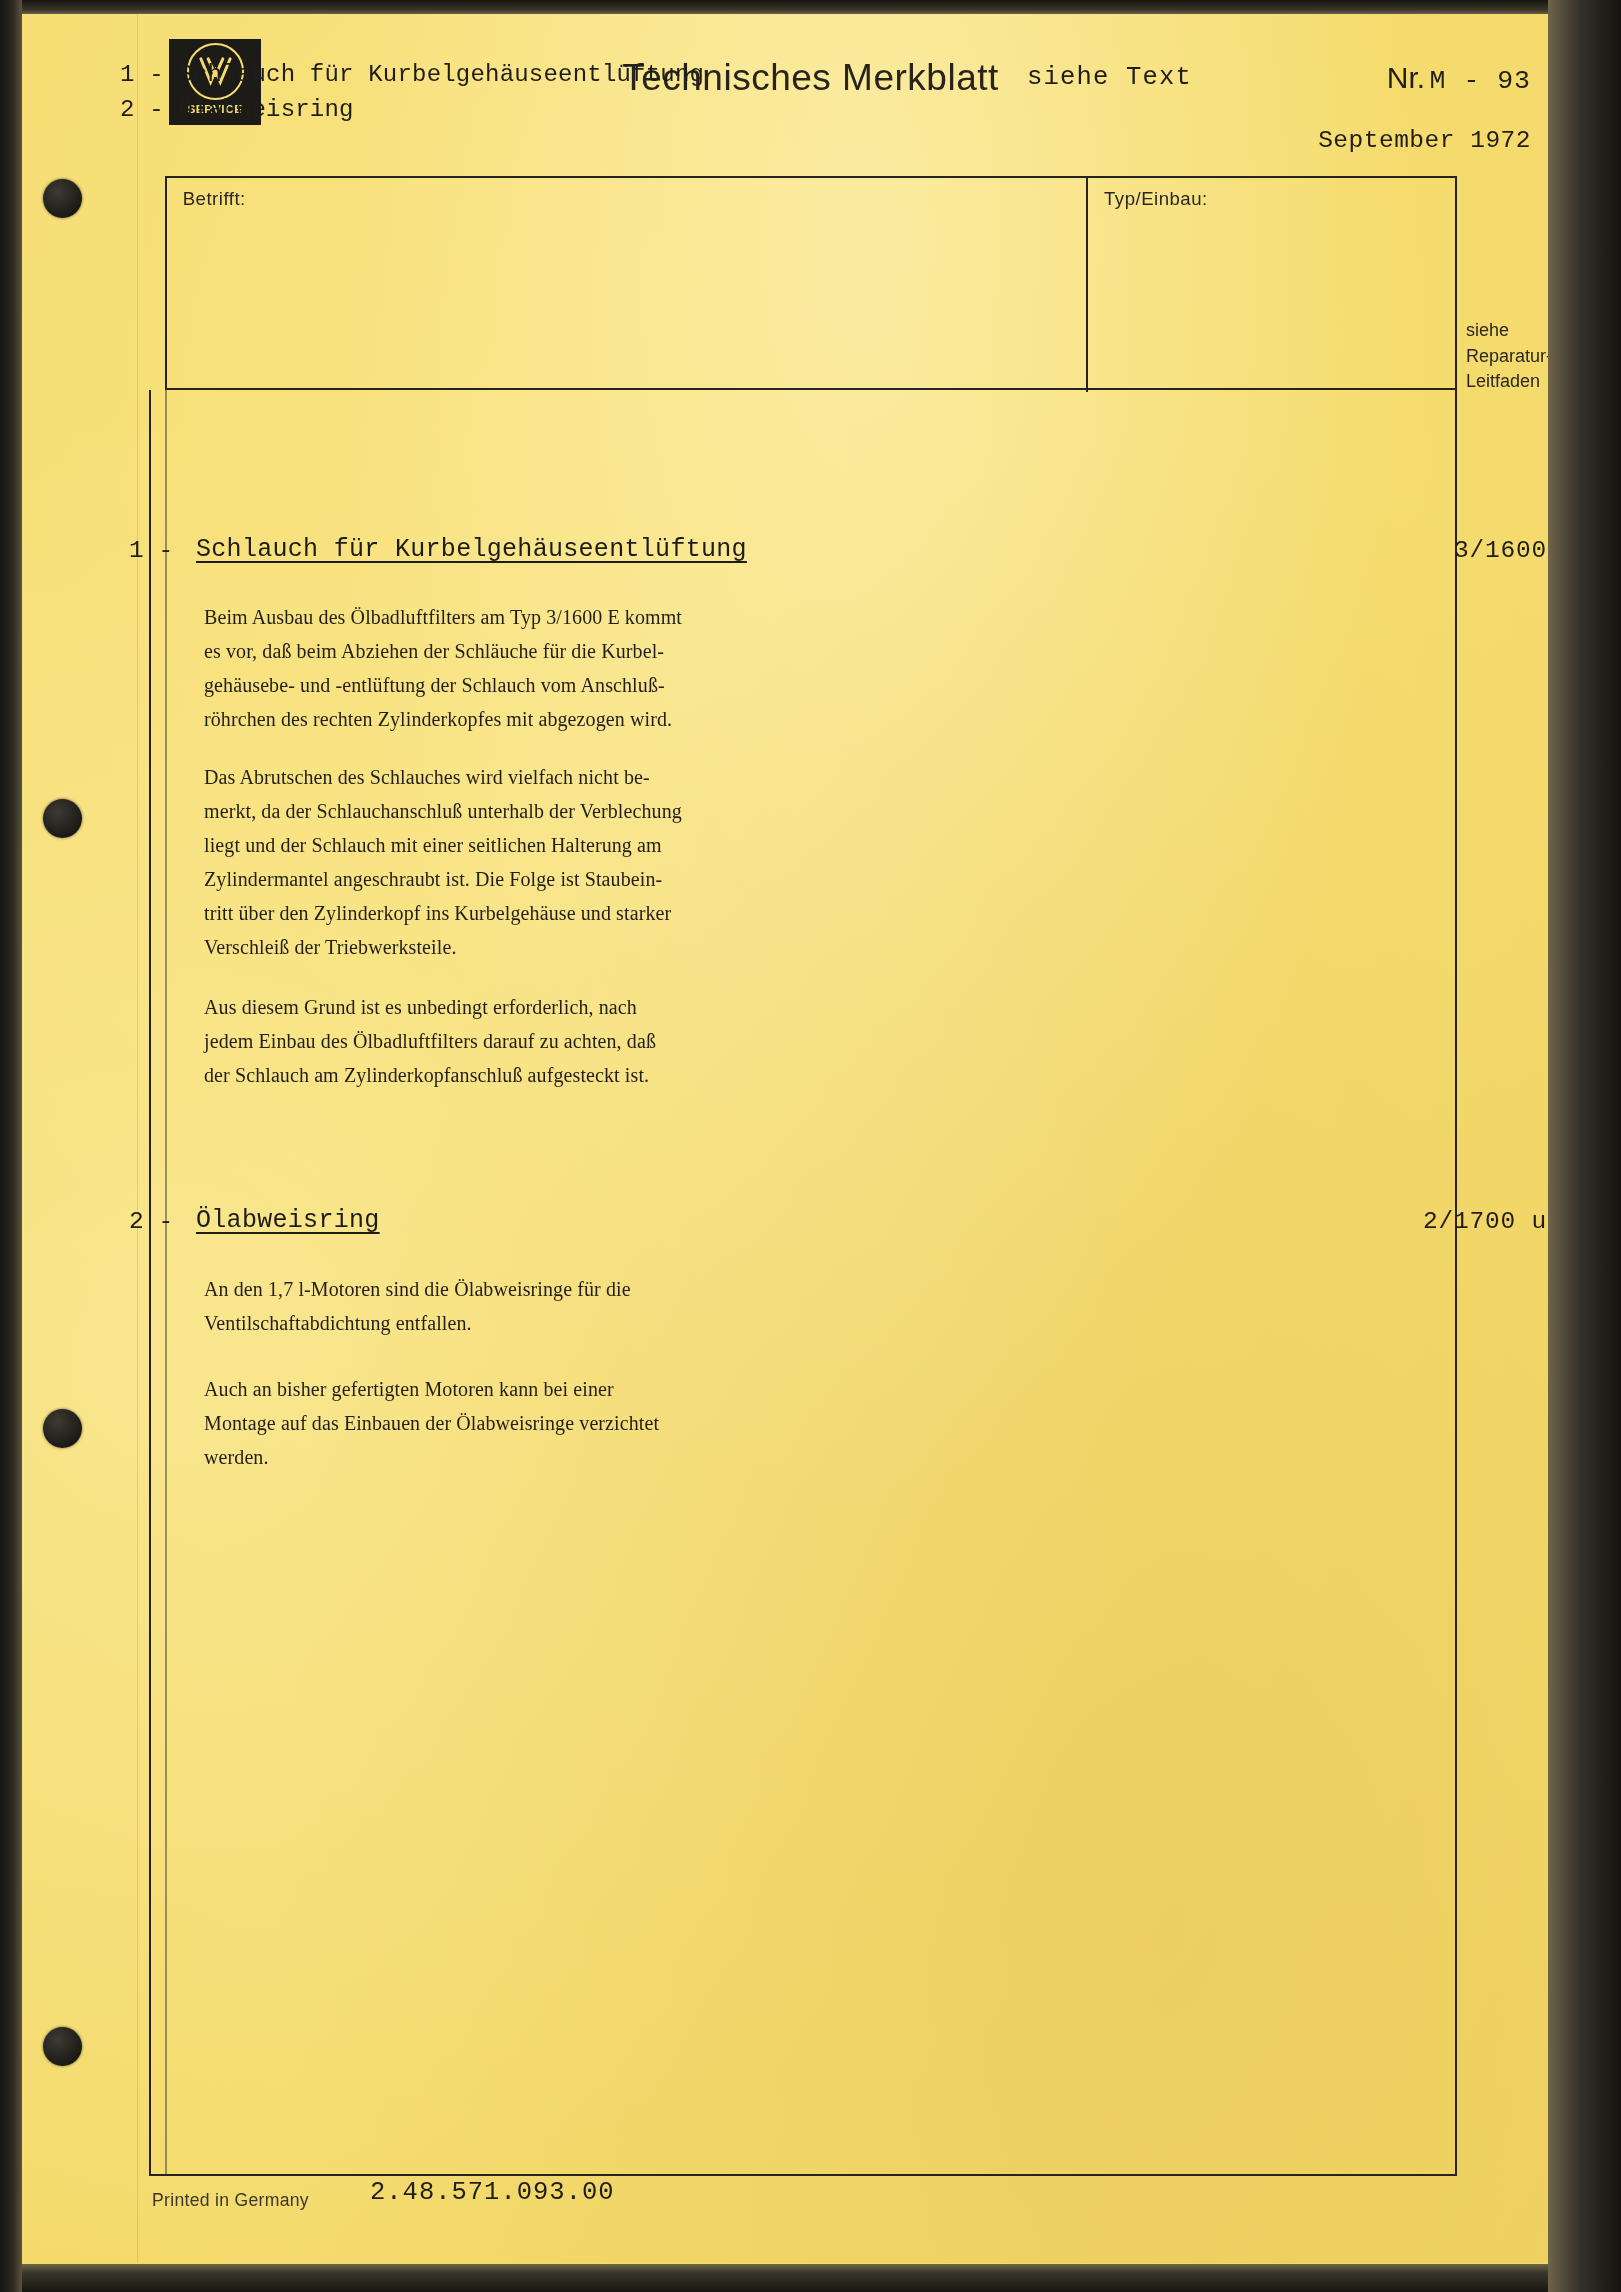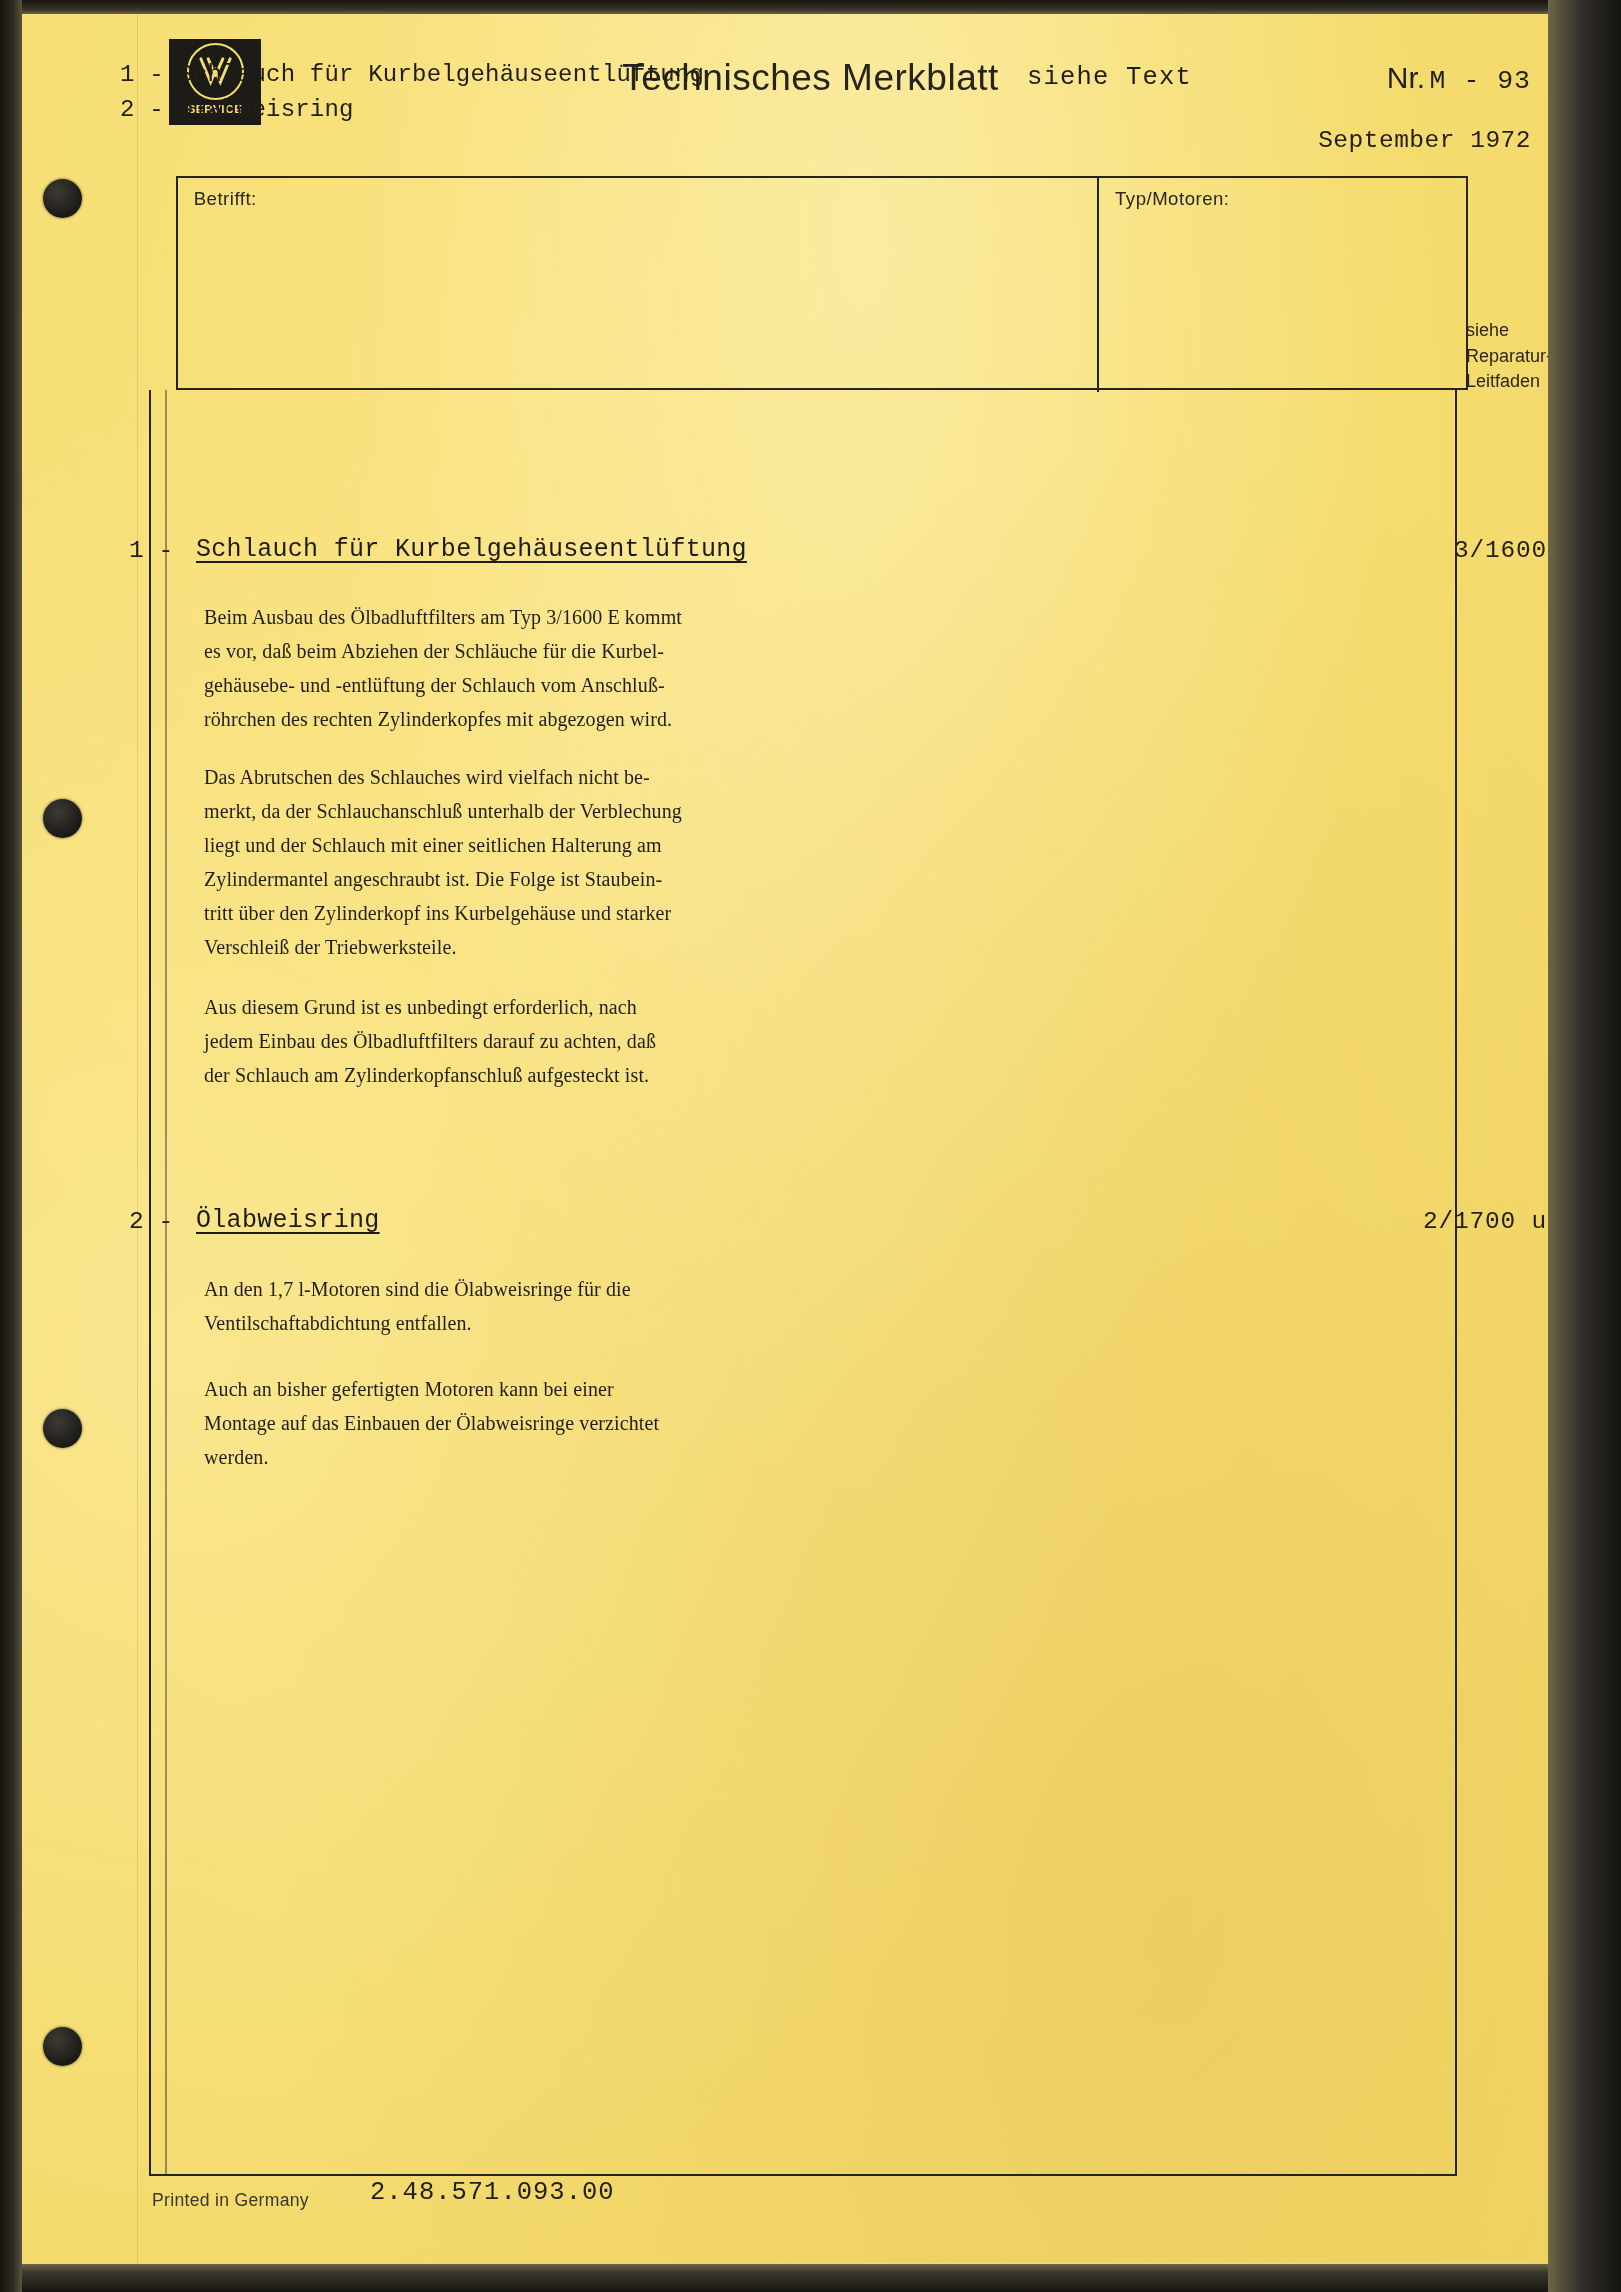--- a/index.html
+++ b/index.html
@@ -126,21 +126,21 @@
     top: 127px;
     font-size: 24.5px;
     font-family: "Liberation Mono", monospace;
     color: #221f19;
     letter-spacing: 0.5px;
   }
 
   
   #info-box {
     position: absolute;
-    left: 176px;
+    left: 165px;
     top: 176px;
     width: 1292px;
     height: 214px;
     border: 2px solid #262420;
     box-sizing: border-box;
   }
   #info-divider {
     position: absolute;
     left: 919px;
     top: 0;
@@ -326,21 +326,21 @@
   <div id="nr-line">
     <span id="nr-label">Nr.</span>
     <span id="nr-value">M - 93</span>
   </div>
 
   <div id="date-line">September 1972</div>
 
   <div id="info-box">
     <div id="info-divider"></div>
     <div id="betrifft-label">Betrifft:</div>
-    <div id="typ-label">Typ/Motoren:</div>
+    <div id="typ-label">Typ/Einbau:</div>
   </div>
   <div id="betrifft-lines" style="white-space:pre">1 - Schlauch für Kurbelgehäuseentlüftung
 2 - Ölabweisring</div>
   <div id="typ-value">siehe Text</div>
   <div id="siehe-note" style="white-space:pre">siehe
 Reparatur-
 Leitfaden</div>
 
   <div id="body-box"></div>
   <div id="body-inner-left"></div>

